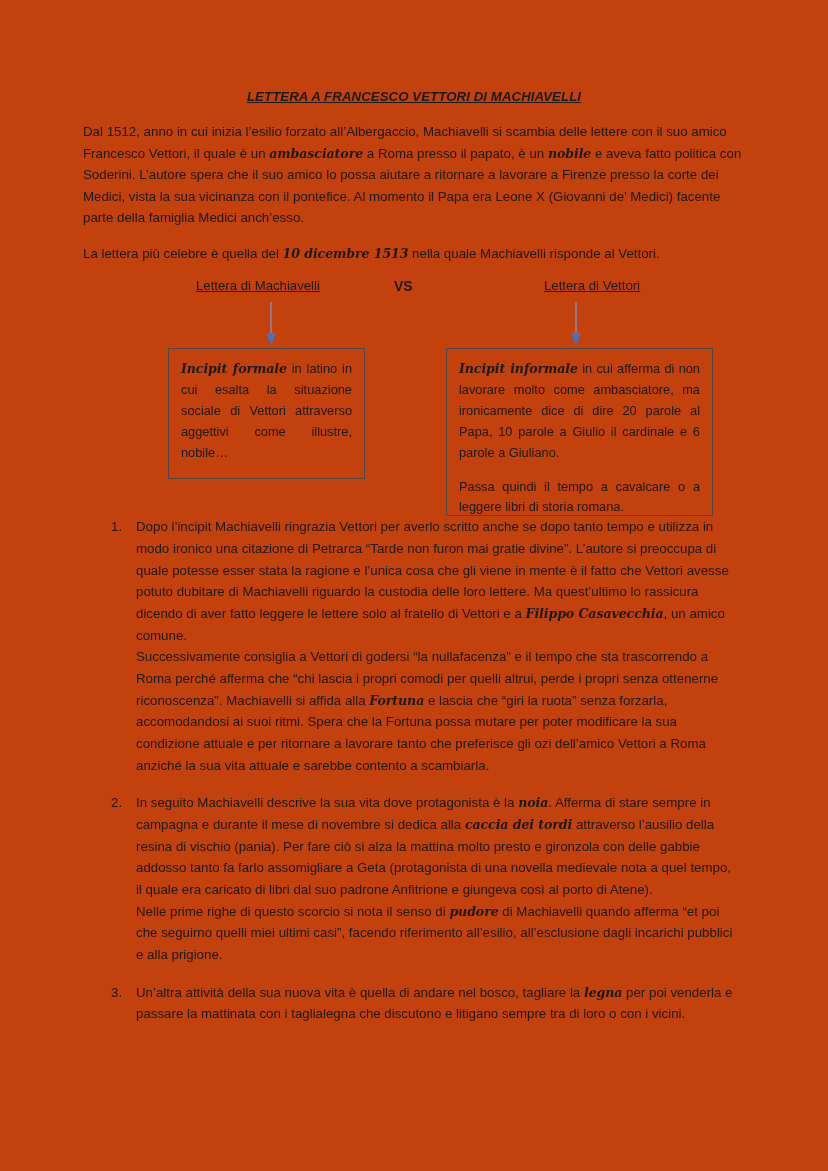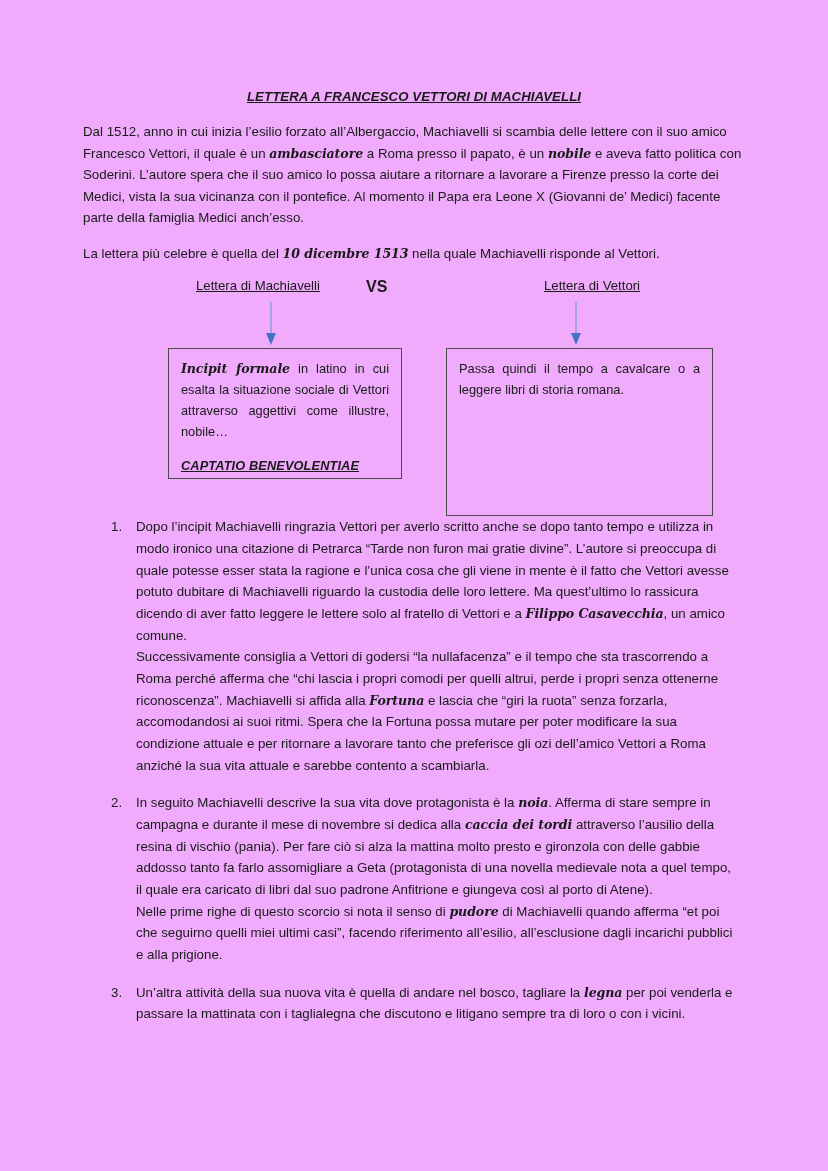--- a/index.html
+++ b/index.html
@@ -13,21 +13,21 @@
     position: relative;
     font-family: "Liberation Sans", sans-serif;
     color: #1a1a1a;
     overflow: hidden;
   }
   .page {
     position: absolute;
     left: 0; top: 0;
     width: 828px;
     height: 1171px;
-    background: #f0abfc;
+    background: #c2410c;
   }
   .content {
     position: absolute;
     left: 83px;
     top: 88px;
     width: 662px;
   }
 
   
   .doc-title {
@@ -68,22 +68,22 @@
   .dg-head {
     position: absolute;
     font-size: 13.2px;
     text-decoration: underline;
     white-space: nowrap;
   }
   .dg-head.left  { left: 113px; top: 0px; }
   .dg-head.right { left: 418px; top: 0px; margin-left: 43px; }
   .dg-vs {
     position: absolute;
-    left: 283px; top: 0px;
-    font-size: 16px;
+    left: 311px; top: 0px;
+    font-size: 14px;
     font-weight: bold;
   }
   .arrow {
     position: absolute;
     width: 14px;
     height: 46px;
   }
   .arrow.left  { left: 181px; top: 24px; }
   .arrow.right { left: 486px; top: 24px; }
   .arrow svg { display: block; }
@@ -92,21 +92,21 @@
     position: absolute;
     border: 1px solid #4a4a4a;
     box-sizing: border-box;
     font-size: 12.8px;
     line-height: 1.63;
     text-align: justify;
     padding: 10px 12px 10px 12px;
   }
   .dbox.left {
     left: 85px; top: 70px;
-    width: 234px;
+    width: 197px;
     height: 131px;
   }
   .dbox.right {
     left: 363px; top: 70px;
     width: 267px;
     height: 168px;
   }
   .dbox p { margin: 0; }
   .dbox p + p { margin-top: 13px; }
   .capt {
@@ -169,24 +169,24 @@
 
       <div class="arrow right">
         <svg width="14" height="46" viewBox="0 0 14 46">
           <line x1="7" y1="0" x2="7" y2="33" stroke="#6f9ed8" stroke-width="1.2"></line>
           <polygon points="2,31 12,31 7,43" fill="#4472C4"></polygon>
         </svg>
       </div>
 
       <div class="dbox left">
         <p><span class="scr">Incipit formale</span><span> in latino in cui esalta la situazione sociale di Vettori attraverso aggettivi come illustre, nobile…</span></p>
-        <p><span class="capt">CAPTATIO BENEVOLENTIAE</span></p>
       </div>
 
       <div class="dbox right">
+        <p><span class="scr">Incipit informale</span><span> in cui afferma di non lavorare molto come ambasciatore, ma ironicamente dice di dire 20 parole al Papa, 10 parole a Giulio il cardinale e 6 parole a Giuliano.</span></p>
         <p>Passa quindi il tempo a cavalcare o a leggere libri di storia romana.</p>
       </div>
 
     </div>
 
     <ol class="notes">
 
       <li>
         <p><span>Dopo l’incipit Machiavelli ringrazia Vettori per averlo scritto anche se dopo tanto tempo e utilizza in modo ironico una citazione di Petrarca “Tarde non furon mai gratie divine”.  L’autore si preoccupa di quale potesse esser stata la ragione e l’unica cosa che gli viene in mente è il fatto che Vettori avesse potuto dubitare di Machiavelli riguardo la custodia delle loro lettere. Ma quest’ultimo lo rassicura dicendo di aver fatto leggere le lettere solo al fratello di Vettori e a </span><span class="scr">Filippo Casavecchia</span><span>, un amico comune.</span></p>
         <p><span>Successivamente consiglia a Vettori di godersi “la nullafacenza” e il tempo che sta trascorrendo a Roma perché afferma che “chi lascia i propri comodi per quelli altrui, perde i propri senza ottenerne riconoscenza”. Machiavelli si affida alla </span><span class="scr">Fortuna</span><span> e lascia che “giri la ruota” senza forzarla, accomodandosi ai suoi ritmi. Spera che la Fortuna possa mutare per poter modificare la sua condizione attuale e per ritornare a lavorare tanto che preferisce gli ozi dell’amico Vettori a Roma anziché la sua vita attuale e sarebbe contento a scambiarla.</span></p>

